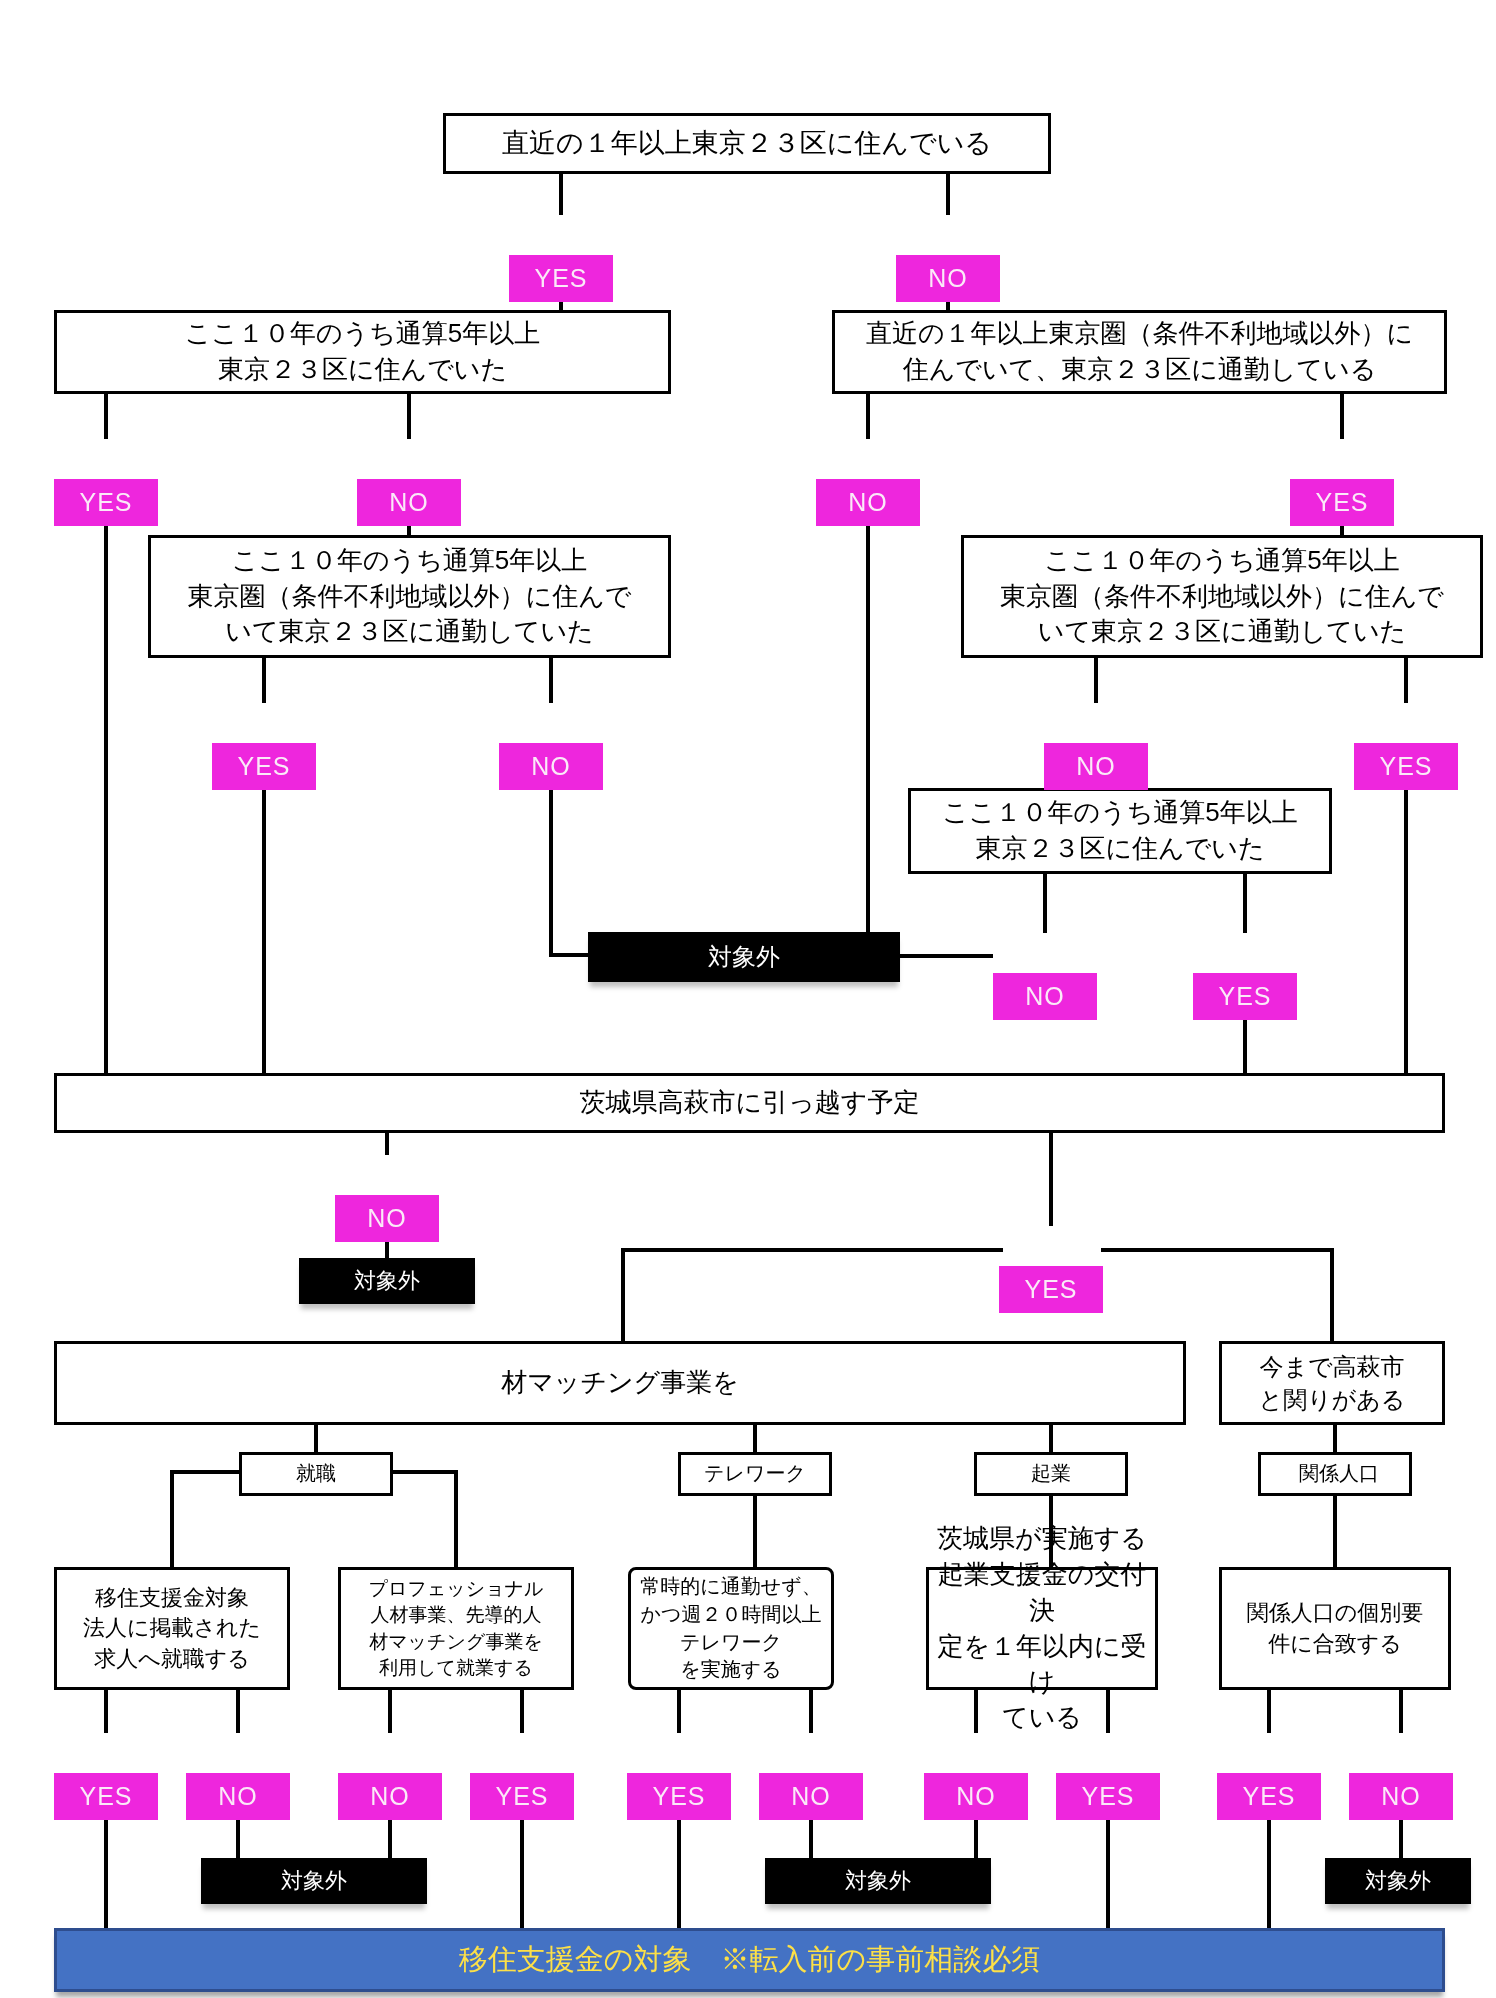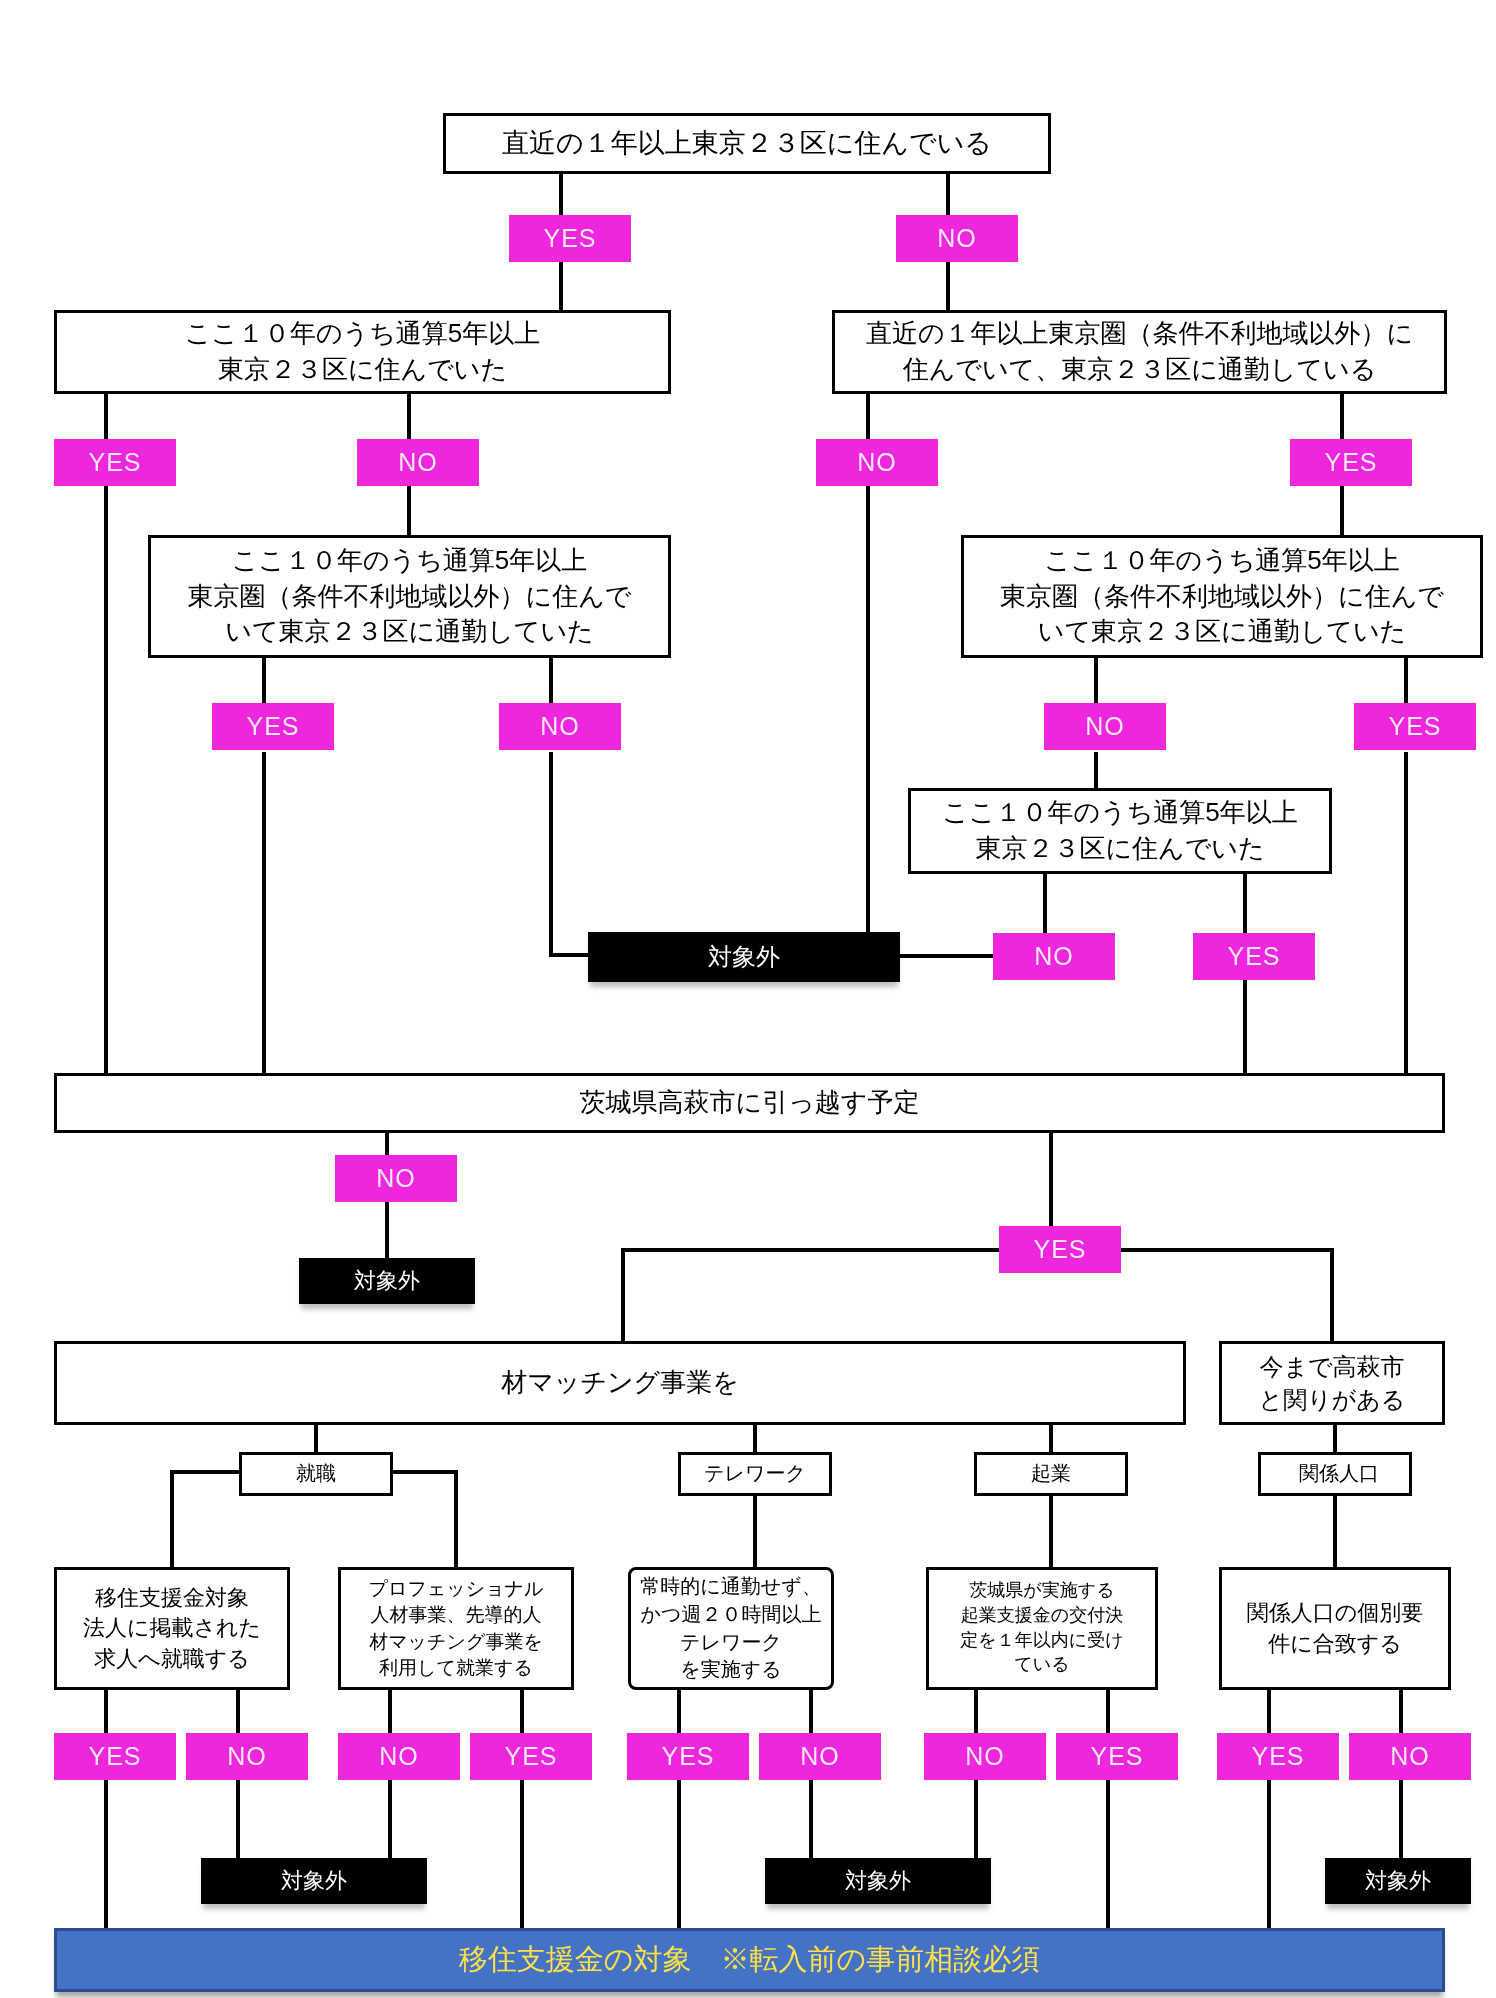--- a/index.html
+++ b/index.html
@@ -1,23 +1,23 @@
 <!DOCTYPE html>
 <html style="--badge: #ee26dd; --badge-text: #fbe9f8; --terminal: #000000; --result: #4472c4; --result-border: #2e4d8e;"><head>
 <meta charset="utf-8">
 <style>
   html,body{margin:0;padding:0;background:#fff;}
   body{font-family:"Liberation Sans","DejaVu Sans",sans-serif;}
   .canvas{position:relative;width:1496px;height:1998px;background:#ffffff;overflow:hidden;}
   .box{position:absolute;border:3px solid #000;background:#fff;color:#000;
        display:flex;align-items:center;justify-content:center;text-align:center;
        white-space:pre-line;box-sizing:border-box;line-height:1.38;}
-  .badge{position:absolute;width:122px;height:47px;background:var(--badge,#ee26dd);
+  .badge{position:absolute;width:104px;height:47px;background:var(--badge,#ee26dd);
          color:var(--badge-text,#fbe9f8);display:flex;align-items:center;justify-content:center;
-         font-size:25px;letter-spacing:1px;box-sizing:border-box;}
+         font-size:25px;letter-spacing:1px;box-sizing:border-box;margin-top:40px;}
   .terminal{position:absolute;background:var(--terminal,#000);color:#fff;
             display:flex;align-items:center;justify-content:center;box-sizing:border-box;
             box-shadow:0 7px 5px -2px rgba(0,0,0,0.25);}
   .line{position:absolute;background:#000;}
   .result{position:absolute;background:var(--result,#4472c4);color:#fde047;
           border:3px solid var(--result-border,#2e4d8e);box-sizing:border-box;
           display:flex;align-items:center;justify-content:center;
           box-shadow:0 7px 5px -2px rgba(0,0,0,0.35);font-family:Liberation Serif, serif;}
 </style>
 </head>
@@ -116,21 +116,21 @@
 法人に掲載された
 求人へ就職する</div>
   <div class="box" style="left:338px;top:1567px;width:236px;height:123px;font-size:19px;">プロフェッショナル
 人材事業、先導的人
 材マッチング事業を
 利用して就業する</div>
   <div class="box" style="left:628px;top:1567px;width:206px;height:123px;font-size:20px;border-radius:8px;">常時的に通勤せず、
 かつ週２０時間以上
 テレワーク
 を実施する</div>
-  <div class="box" style="left:926px;top:1567px;width:232px;height:123px;font-size:18px;font-family:Liberation Mono, monospace;">茨城県が実施する
+  <div class="box" style="left:926px;top:1567px;width:232px;height:123px;font-size:26px;">茨城県が実施する
 起業支援金の交付決
 定を１年以内に受け
 ている</div>
   <div class="box" style="left:1219px;top:1567px;width:232px;height:123px;font-size:22px;">関係人口の個別要
 件に合致する</div>
 
   <div class="badge" style="left:509px;top:215px;">YES</div>
   <div class="badge" style="left:896px;top:215px;">NO</div>
   <div class="badge" style="left:54px;top:439px;">YES</div>
   <div class="badge" style="left:357px;top:439px;">NO</div>

